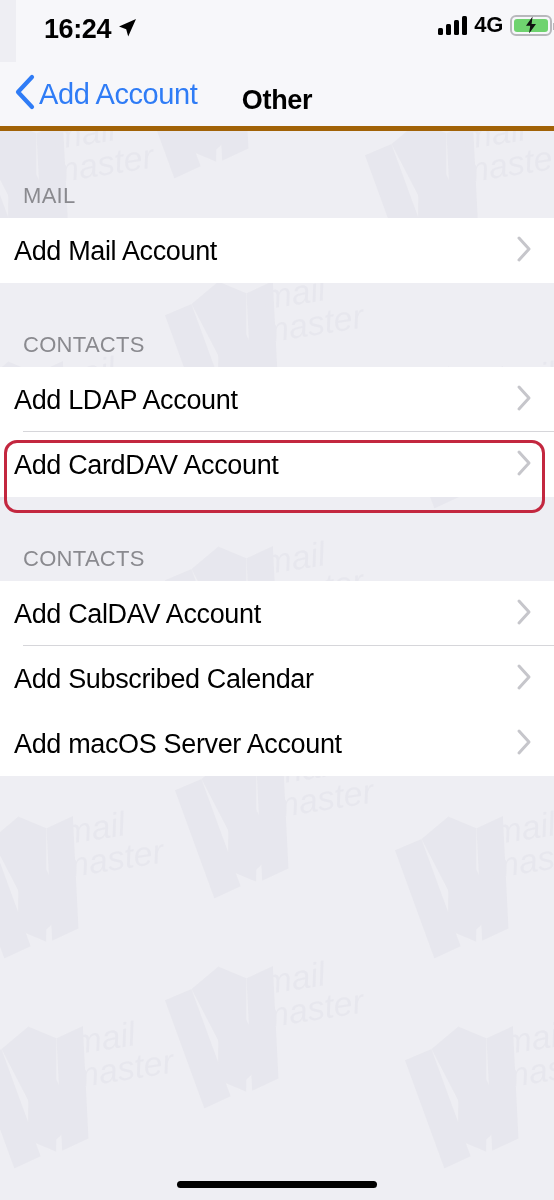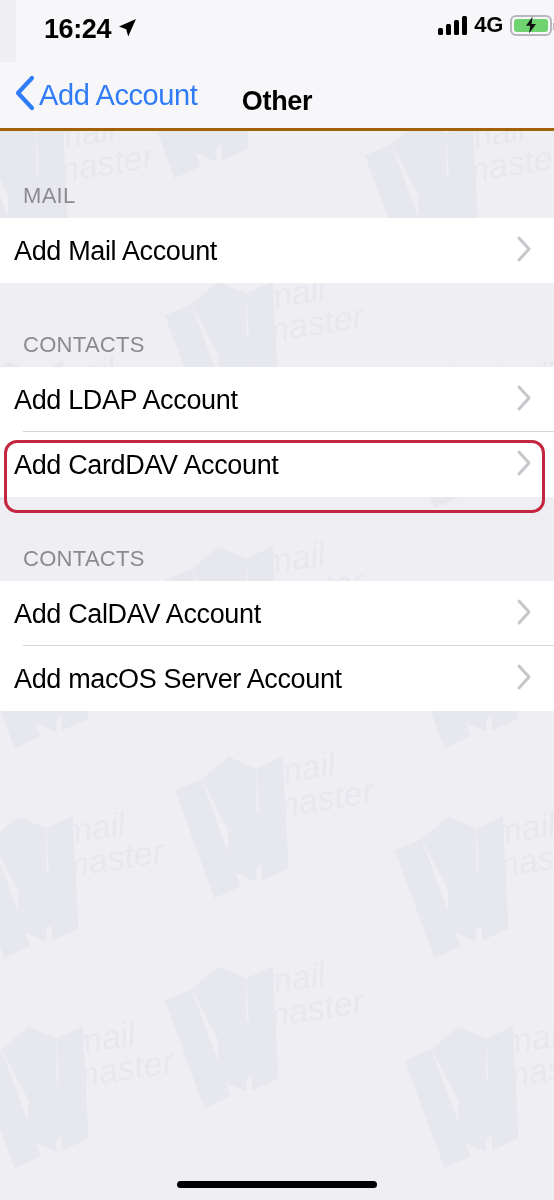--- a/index.html
+++ b/index.html
@@ -128,21 +128,21 @@
     transform: translate(-50%, -50%);
   }
 
   
   #nav-bar {
     position: absolute;
     top: 62px; left: 0;
     width: 554px;
     height: 69px;
     background: #f7f7fa;
-    border-bottom: 3px solid #a16207;
+    border-bottom: 5px solid #a16207;
     z-index: 15;
   }
   #back-button {
     position: absolute;
     left: 14px;
     top: 50%;
     transform: translateY(-50%);
     display: flex;
     align-items: center;
     cursor: pointer;
@@ -508,20 +508,28 @@
     <div class="group">
       <div class="row">
         <span class="row-label">Add CalDAV Account</span>
         <span class="chevron">
           <svg width="16" height="28" viewBox="0 0 16 28">
             <path d="M3 3 L13 14 L3 25" fill="none" stroke="#c6c6cb" stroke-width="3" stroke-linecap="round" stroke-linejoin="round"></path>
           </svg>
         </span>
         <span class="row-sep"></span>
       </div>
+      <div class="row">
+        <span class="row-label">Add Subscribed Calendar</span>
+        <span class="chevron">
+          <svg width="16" height="28" viewBox="0 0 16 28">
+            <path d="M3 3 L13 14 L3 25" fill="none" stroke="#c6c6cb" stroke-width="3" stroke-linecap="round" stroke-linejoin="round"></path>
+          </svg>
+        </span>
+      </div>
     </div>
 
     <div class="group">
       <div class="row">
         <span class="row-label">Add macOS Server Account</span>
         <span class="chevron">
           <svg width="16" height="28" viewBox="0 0 16 28">
             <path d="M3 3 L13 14 L3 25" fill="none" stroke="#c6c6cb" stroke-width="3" stroke-linecap="round" stroke-linejoin="round"></path>
           </svg>
         </span>

